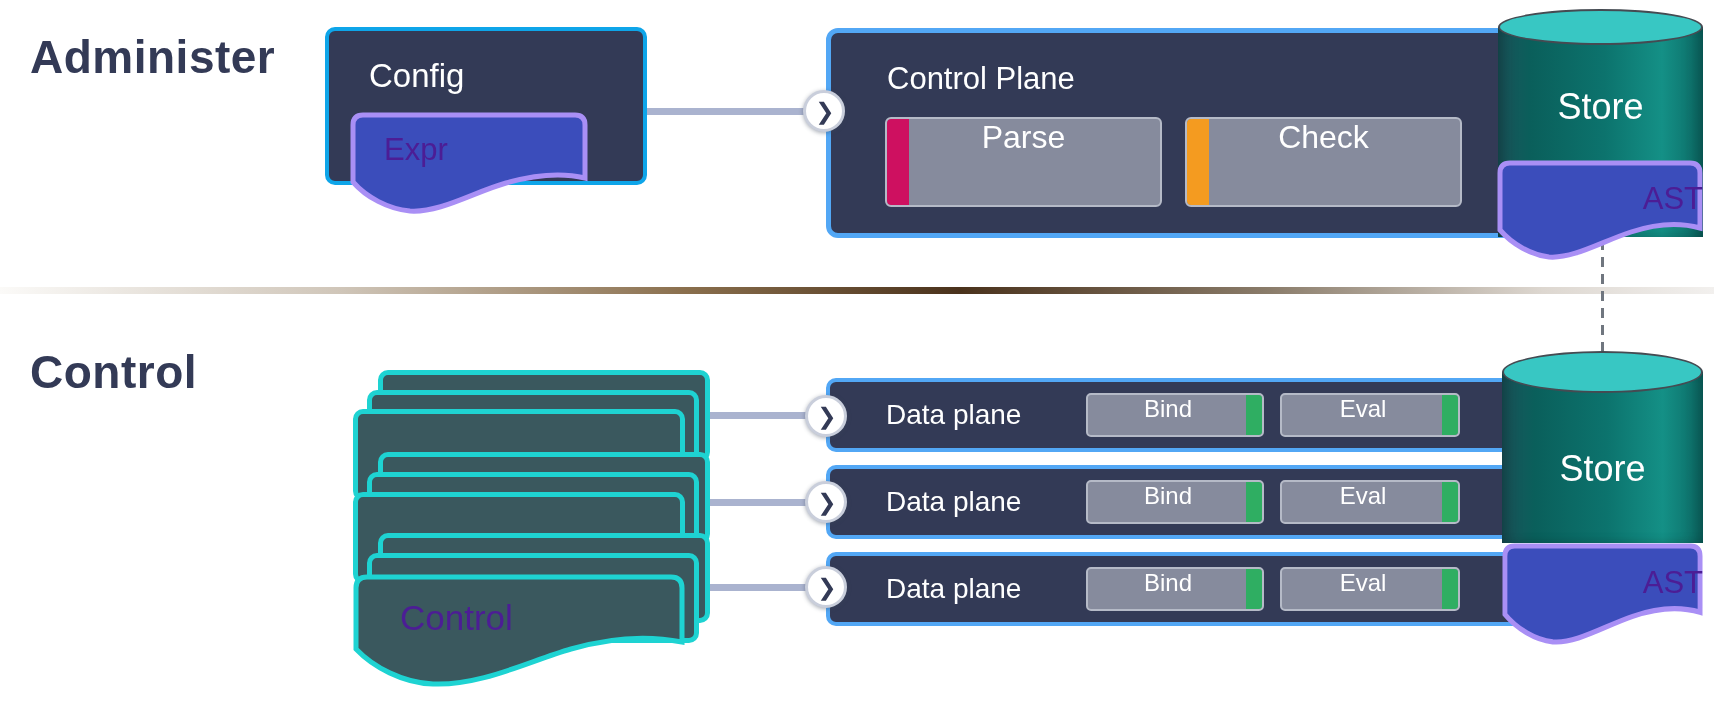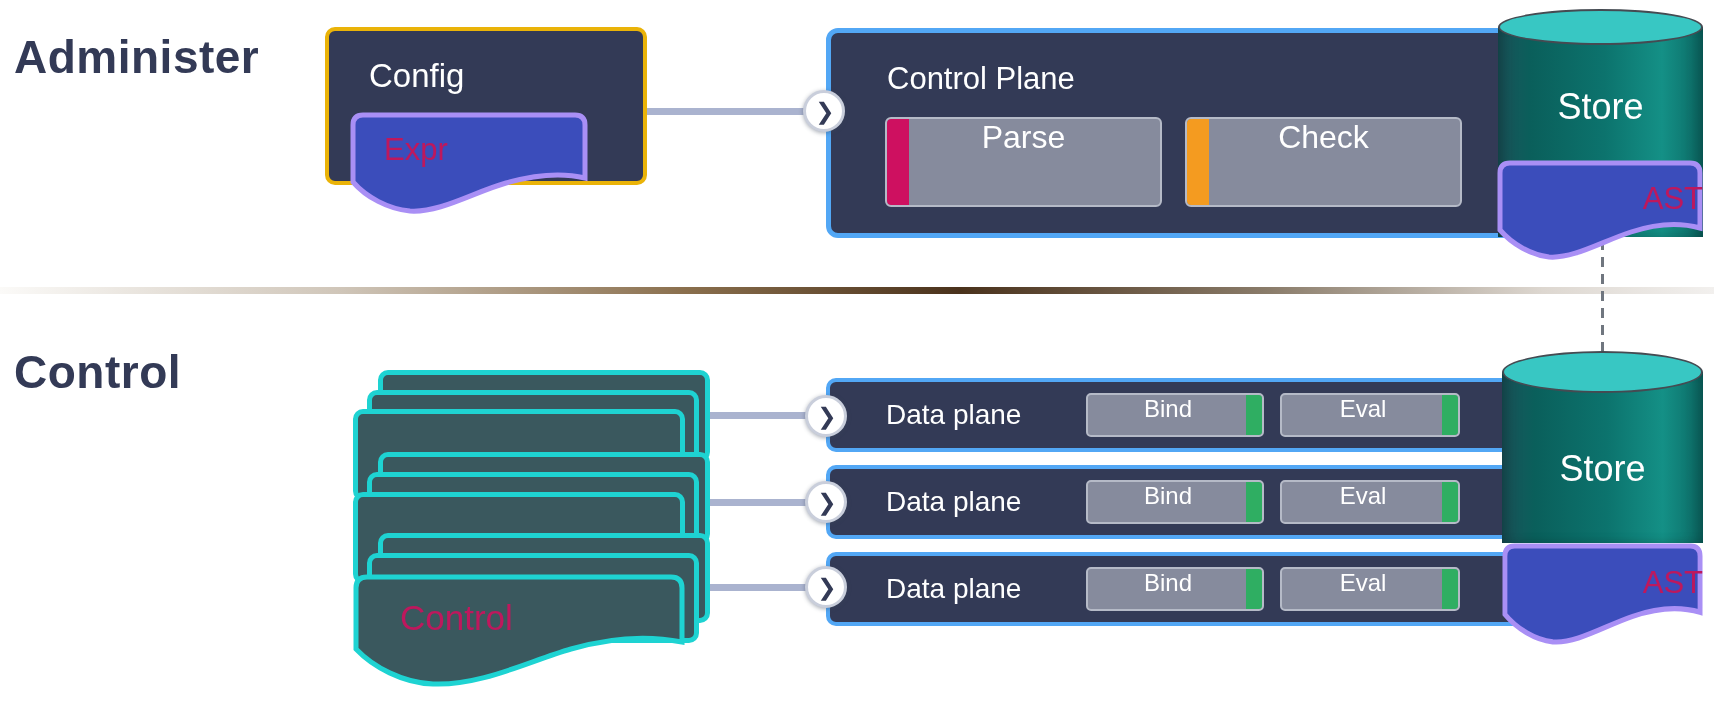--- a/index.html
+++ b/index.html
@@ -1,30 +1,30 @@
 <!DOCTYPE html>
 <html><head>
 <meta charset="utf-8">
 <style>
   html,body{margin:0;padding:0;background:#ffffff;}
   #stage{
     position:relative; width:1714px; height:705px; overflow:hidden;
     background:#ffffff;
     font-family:"Liberation Sans","DejaVu Sans",sans-serif;
   }
-  .abs{position:absolute;}
+  .abs{position:absolute;margin-left:16px;}
   
   .section-title{
     font-size:46px; font-weight:700; color:#333a56; letter-spacing:.5px; z-index:2;
   }
   
   .panel{
     position:absolute; background:#333a56; box-sizing:border-box; z-index:2;
   }
-  .panel.purple{border:4px solid #eab308; border-radius:10px;}
+  .panel.purple{border:4px solid #0ea5e9; border-radius:10px;}
   .panel.blue{border:5px solid #52a7f5; border-radius:12px;}
   .panel-label{color:#ffffff; position:absolute;}
   
   .step{
     position:absolute; background:#868b9d; border:2px solid #b5bac7; border-radius:6px;
     box-sizing:border-box; display:flex; align-items:flex-start; justify-content:center;
     color:#ffffff; overflow:hidden;
   }
   .step .accent{position:absolute; top:0; bottom:0; width:22px;}
   .step .accent.left{left:0; border-radius:4px 0 0 4px;}
@@ -50,21 +50,21 @@
     position:absolute; left:0; top:287; width:1714px; height:7px;
     background:linear-gradient(90deg,#fbfaf8 0%,#cfc5b8 20%,#8a6f4d 40%,#4a321c 56%,#8a7c6a 74%,#ddd7d0 90%,#f2f0ee 100%);
     top:287px; z-index:1;
   }
   
   .req-card{
     position:absolute; width:332px; background:#3a585e;
     border:5px solid #1ed3d2; border-radius:10px; box-sizing:border-box; z-index:2;
   }
   .doc-svg{position:absolute; z-index:3;}
-  .doc-label{position:absolute; color:#be185d; z-index:6;}
+  .doc-label{position:absolute; color:#4c1d95; z-index:6;}
   
   .dp-row{
     position:absolute; left:826px; width:754px; height:74px;
     background:#333a56; border:4px solid #52a7f5; border-radius:10px;
     box-sizing:border-box; z-index:2;
   }
   .dp-label{
     position:absolute; left:56px; top:0; height:100%; display:flex; align-items:center;
     color:#ffffff; font-size:28px;
   }

